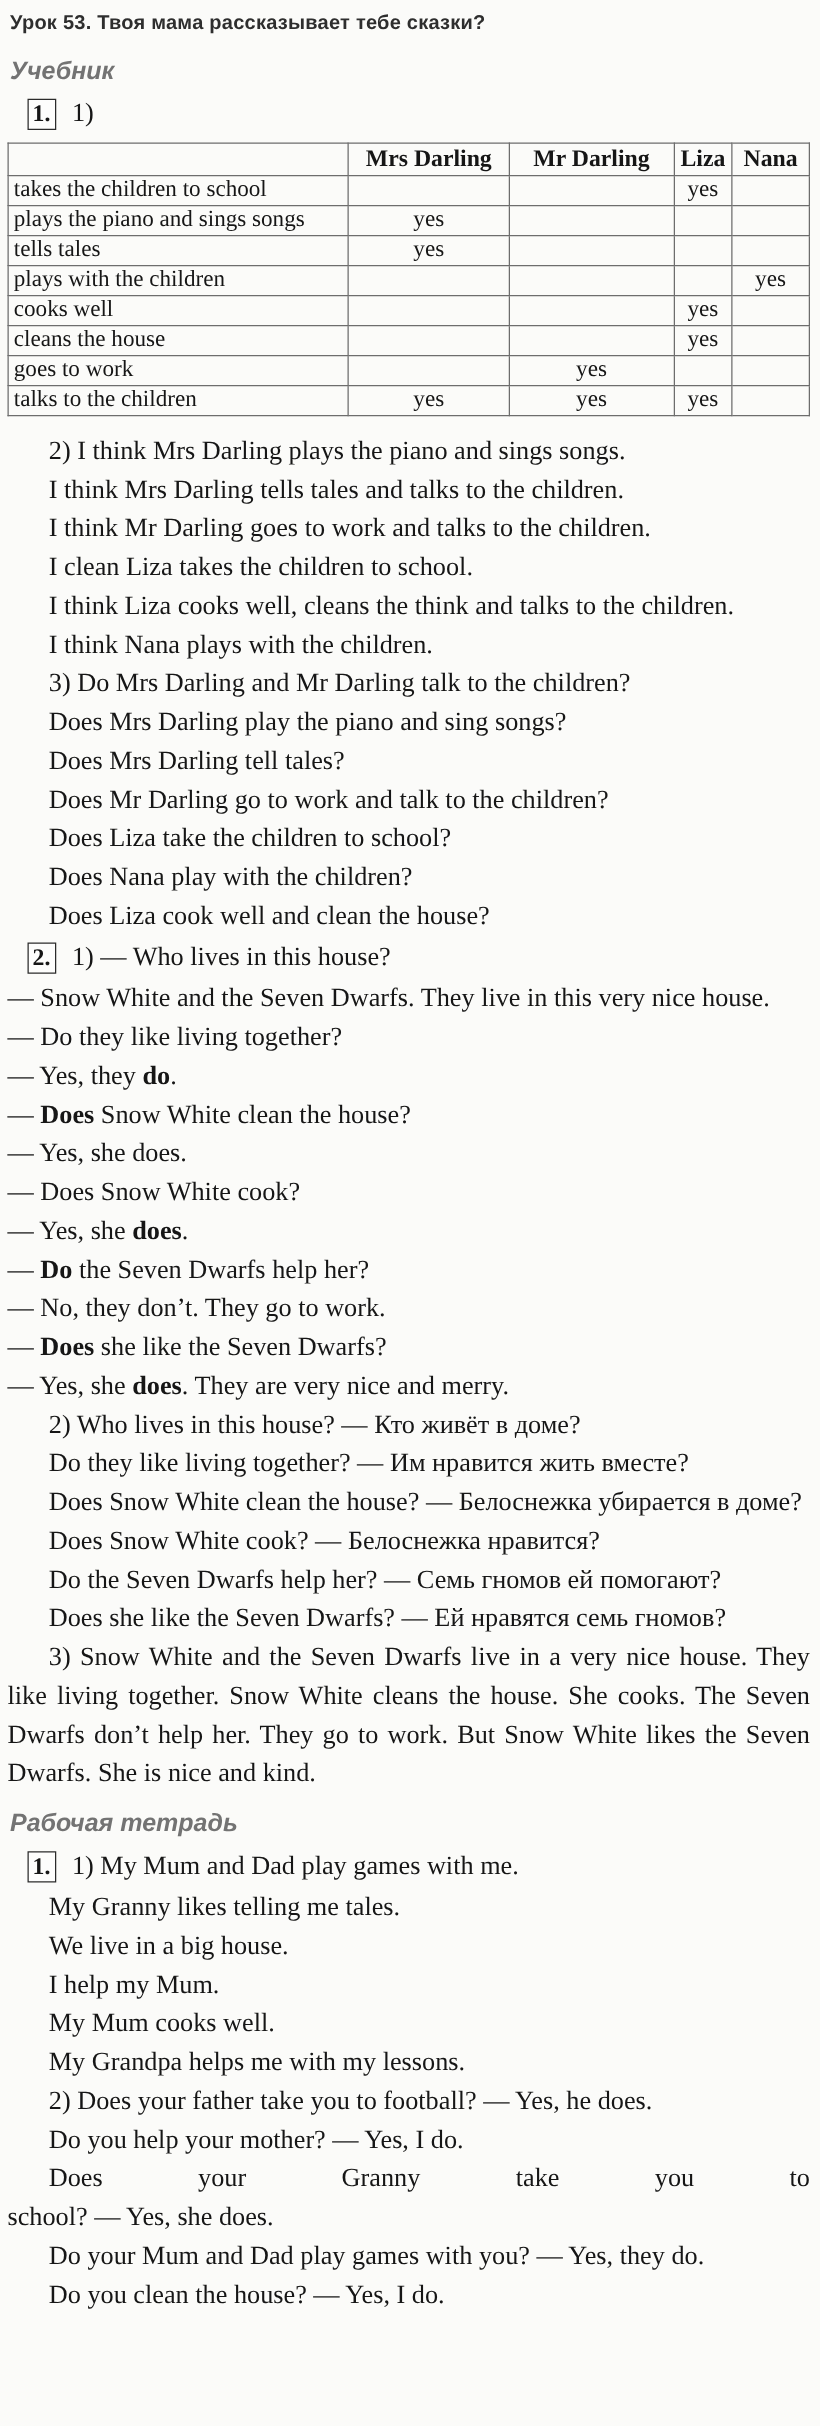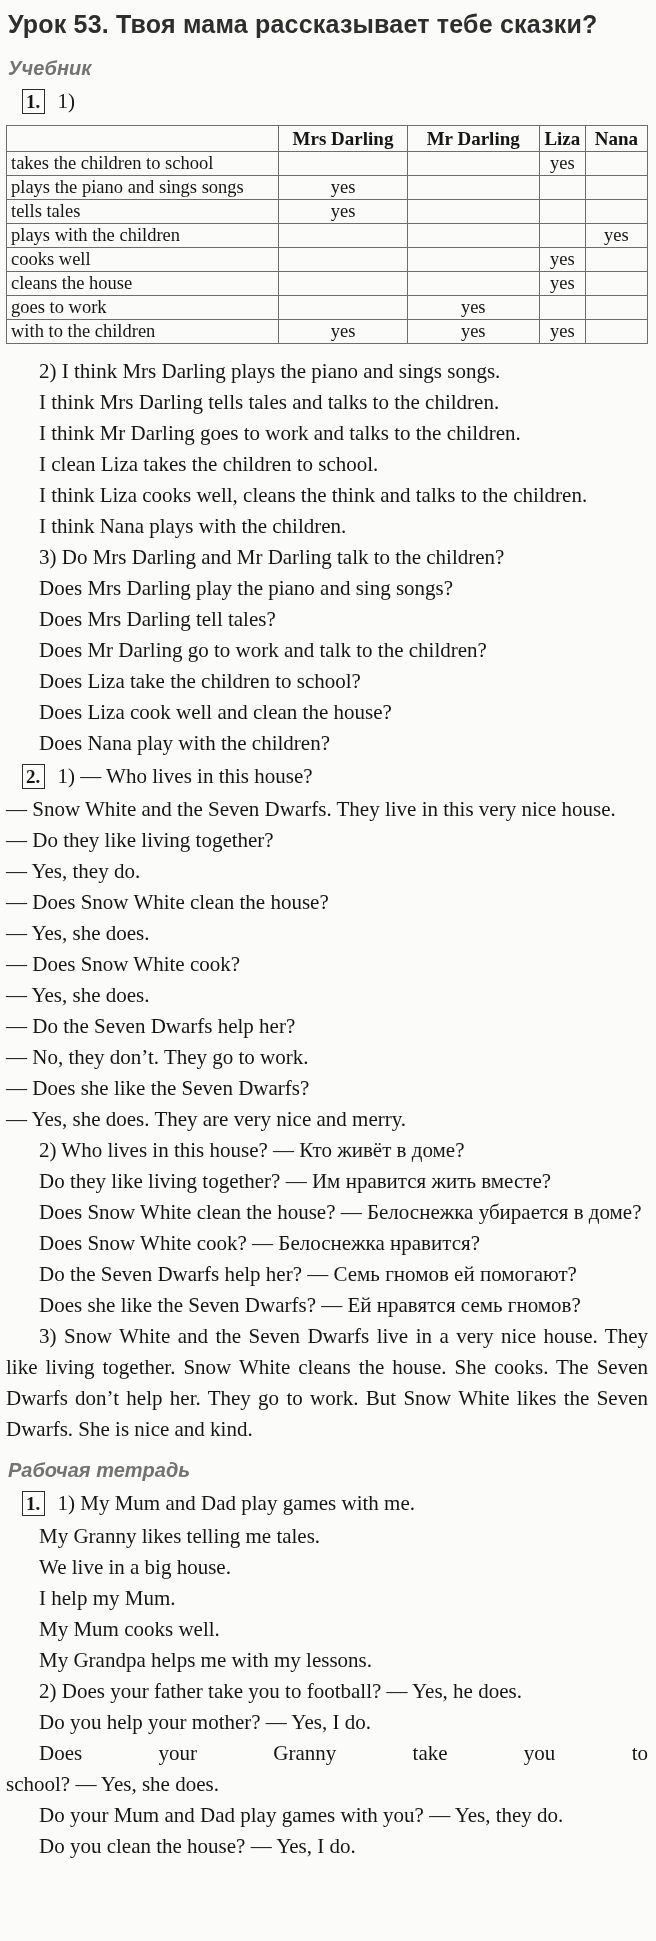--- a/index.html
+++ b/index.html
@@ -7,21 +7,21 @@
     width:656px;
     background:#fbfbf9;
     color:#161616;
     font-family:"Liberation Serif", serif;
   }
   .page { width:656px; min-height:1941px; box-sizing:border-box; padding:6px 8px 12px 6px; }
 
   h1.title {
     font-family:"Liberation Sans", sans-serif;
     font-weight:bold;
-    font-size:25px;
+    font-size:16px;
     color:#2e2e2e;
     margin:4px 0 18px 2px;
     letter-spacing:0.2px;
   }
   h2.subhead {
     font-family:"Liberation Sans", sans-serif;
     font-style:italic;
     font-weight:bold;
     font-size:20px;
     color:#737373;
@@ -64,21 +64,21 @@
     overflow:hidden;
   }
   table.grid th { font-weight:bold; font-size:19px; padding:2px 2px; }
   table.grid td.lbl { text-align:justify; }
   .jline {
     display:block;
     text-align:justify;
     text-align-last:justify;
     text-indent:33px;
   }
-  b { font-weight:normal; }
+  b { font-weight:bold; }
 </style>
 </head>
 <body>
 
 <div class="page">
 
   <h1 class="title">Урок 53. Твоя мама рассказывает тебе сказки?</h1>
 
   <h2 class="subhead">Учебник</h2>
 
@@ -148,21 +148,21 @@
         <td></td>
       </tr>
       <tr>
         <td class="lbl">goes to work</td>
         <td></td>
         <td>yes</td>
         <td></td>
         <td></td>
       </tr>
       <tr>
-        <td class="lbl">with to the children</td>
+        <td class="lbl">talks to the children</td>
         <td>yes</td>
         <td>yes</td>
         <td>yes</td>
         <td></td>
       </tr>
     </tbody>
   </table>
 
   <div>
     <p class="para">2) I think Mrs Darling plays the piano and sings songs.</p>
@@ -172,22 +172,22 @@
     <p class="para">I think Liza cooks well, cleans the think and talks to the children.</p>
     <p class="para">I think Nana plays with the children.</p>
   </div>
 
   <div>
     <p class="para">3) Do Mrs Darling and Mr Darling talk to the children?</p>
     <p class="para">Does Mrs Darling play the piano and sing songs?</p>
     <p class="para">Does Mrs Darling tell tales?</p>
     <p class="para">Does Mr Darling go to work and talk to the children?</p>
     <p class="para">Does Liza take the children to school?</p>
+    <p class="para">Does Nana play with the children?</p>
     <p class="para">Does Liza cook well and clean the house?</p>
-    <p class="para">Does Nana play with the children?</p>
   </div>
 
   <p class="para flush numline">
     <span class="numbox">2.</span>
     <span>1) — Who lives in this house?</span>
   </p>
 
   <div>
     <p class="para flush"><span>— Snow White and the Seven Dwarfs. They live in this very nice house.</span></p>
     <p class="para flush"><span>— Do they like living together?</span></p>

